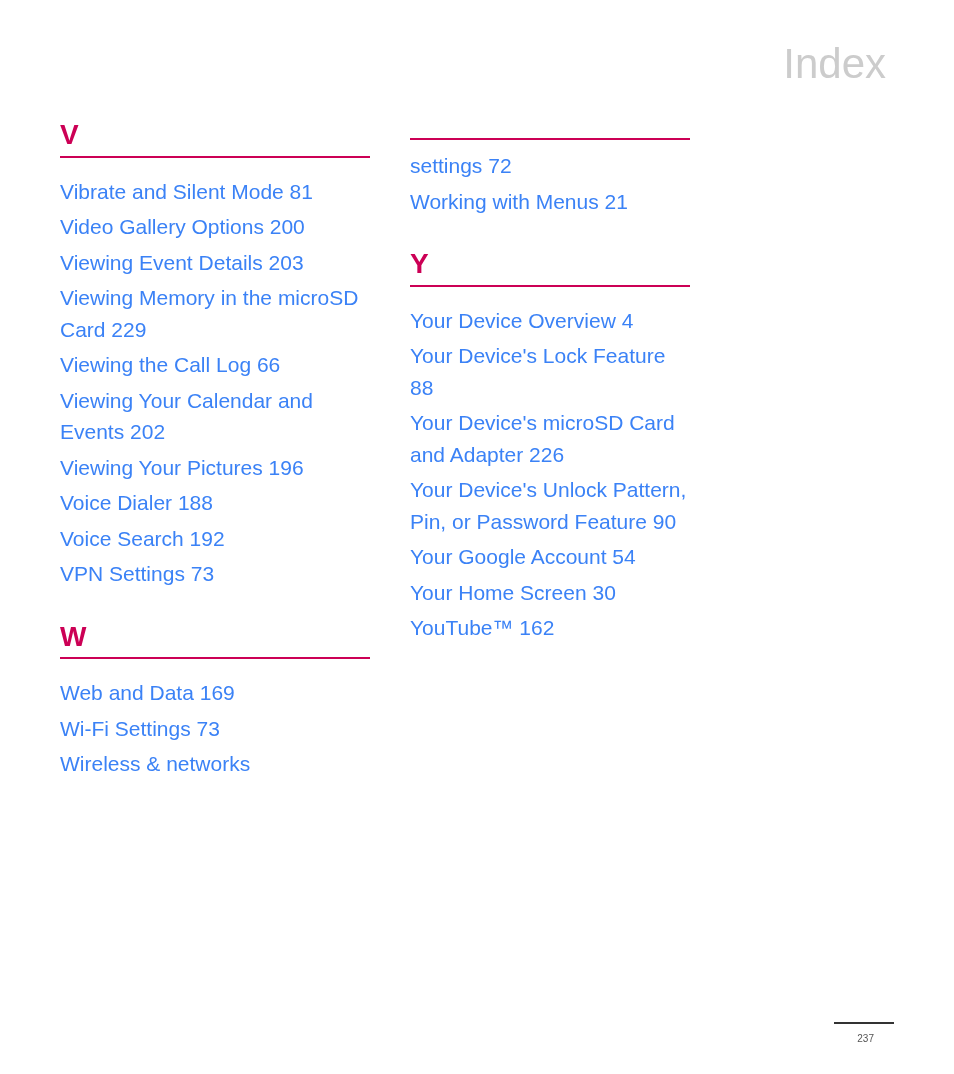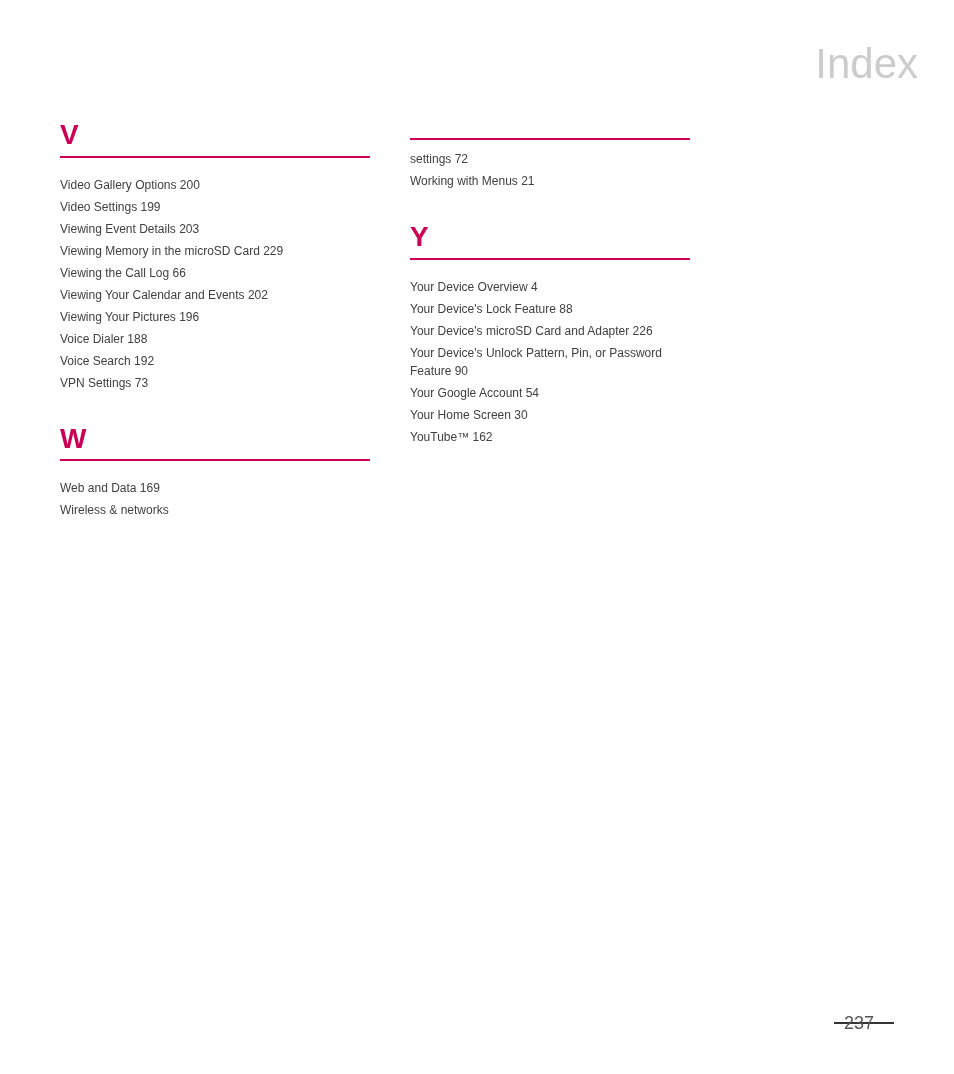--- a/index.html
+++ b/index.html
@@ -14,21 +14,21 @@
       background: #ffffff;
       font-family: 'Arial', sans-serif;
       position: relative;
     }
 
     .page-title {
       text-align: right;
       font-size: 42px;
       font-weight: 300;
       color: #cccccc;
-      padding: 40px 36px 30px 0;
+      padding: 40px 68px 30px 0;
     }
 
     .content-area {
       display: flex;
       padding: 0 60px;
       gap: 40px;
     }
 
     .left-column {
       width: 310px;
@@ -55,35 +55,35 @@
     }
 
     .section-divider {
       width: 100%;
       height: 2px;
       background: #cc0055;
       margin-bottom: 10px;
     }
 
     .index-entry {
-      font-size: 12px;
-      color: #404040;
+      font-size: 21px;
+      color: #3b82f6;
       line-height: 1.5;
       margin-bottom: 4px;
     }
 
     .section-block {
       margin-bottom: 30px;
     }
 
     .page-number {
       position: absolute;
-      bottom: 40px;
+      bottom: 30px;
       right: 80px;
-      font-size: 18px;
+      font-size: 10px;
       color: #555555;
     }
 
     .page-number-line {
       position: absolute;
       bottom: 50px;
       right: 60px;
       width: 60px;
       height: 2px;
       background: #333333;
@@ -96,38 +96,39 @@
 
 <div class="content-area">
 
   <div class="left-column">
 
     <div class="section-block">
       <div class="section-header">
         <span class="section-letter">V</span>
         <div class="section-divider"></div>
       </div>
+      <div class="index-entry">Vibrate and Silent Mode 81</div>
       <div class="index-entry">Video Gallery Options 200</div>
-      <div class="index-entry">Video Settings 199</div>
       <div class="index-entry">Viewing Event Details 203</div>
       <div class="index-entry">Viewing Memory in the microSD Card 229</div>
       <div class="index-entry">Viewing the Call Log 66</div>
       <div class="index-entry">Viewing Your Calendar and Events 202</div>
       <div class="index-entry">Viewing Your Pictures 196</div>
       <div class="index-entry">Voice Dialer 188</div>
       <div class="index-entry">Voice Search 192</div>
       <div class="index-entry">VPN Settings 73</div>
     </div>
 
     <div class="section-block">
       <div class="section-header">
         <span class="section-letter">W</span>
         <div class="section-divider"></div>
       </div>
       <div class="index-entry">Web and Data 169</div>
+      <div class="index-entry">Wi-Fi Settings 73</div>
       <div class="index-entry">Wireless &amp; networks</div>
     </div>
 
   </div>
 
   <div class="right-column">
 
     <div class="section-block" style="margin-top: 0; padding-top: 20px;">
       <div class="section-divider" style="margin-bottom: 10px;"></div>
       <div class="index-entry">settings 72</div>

